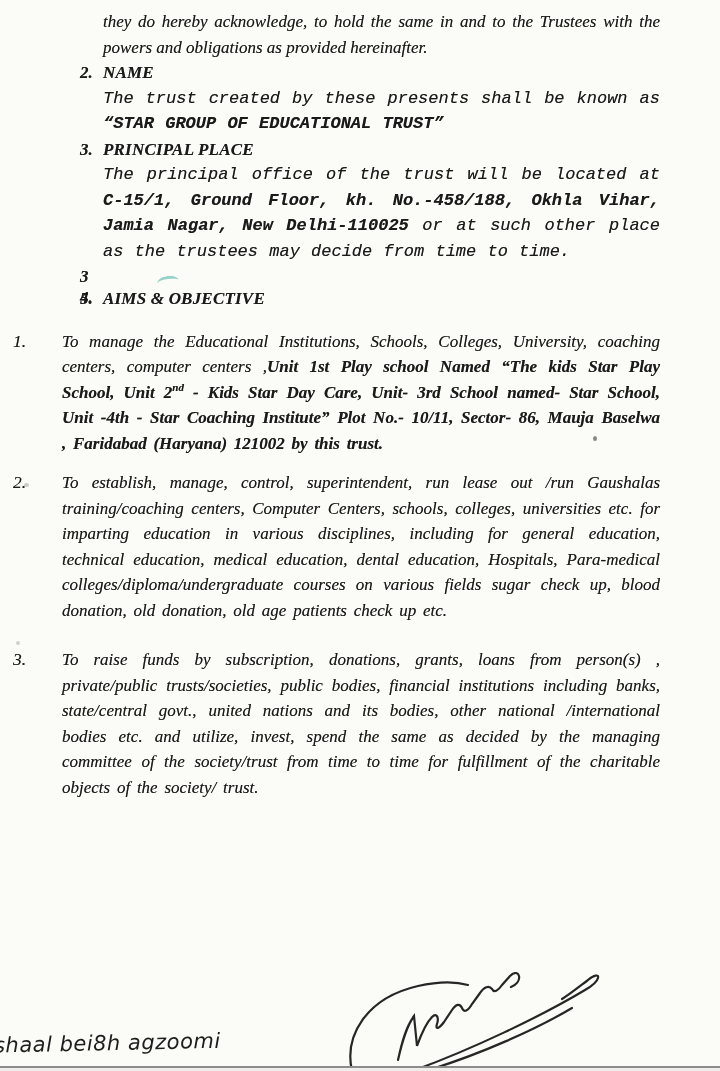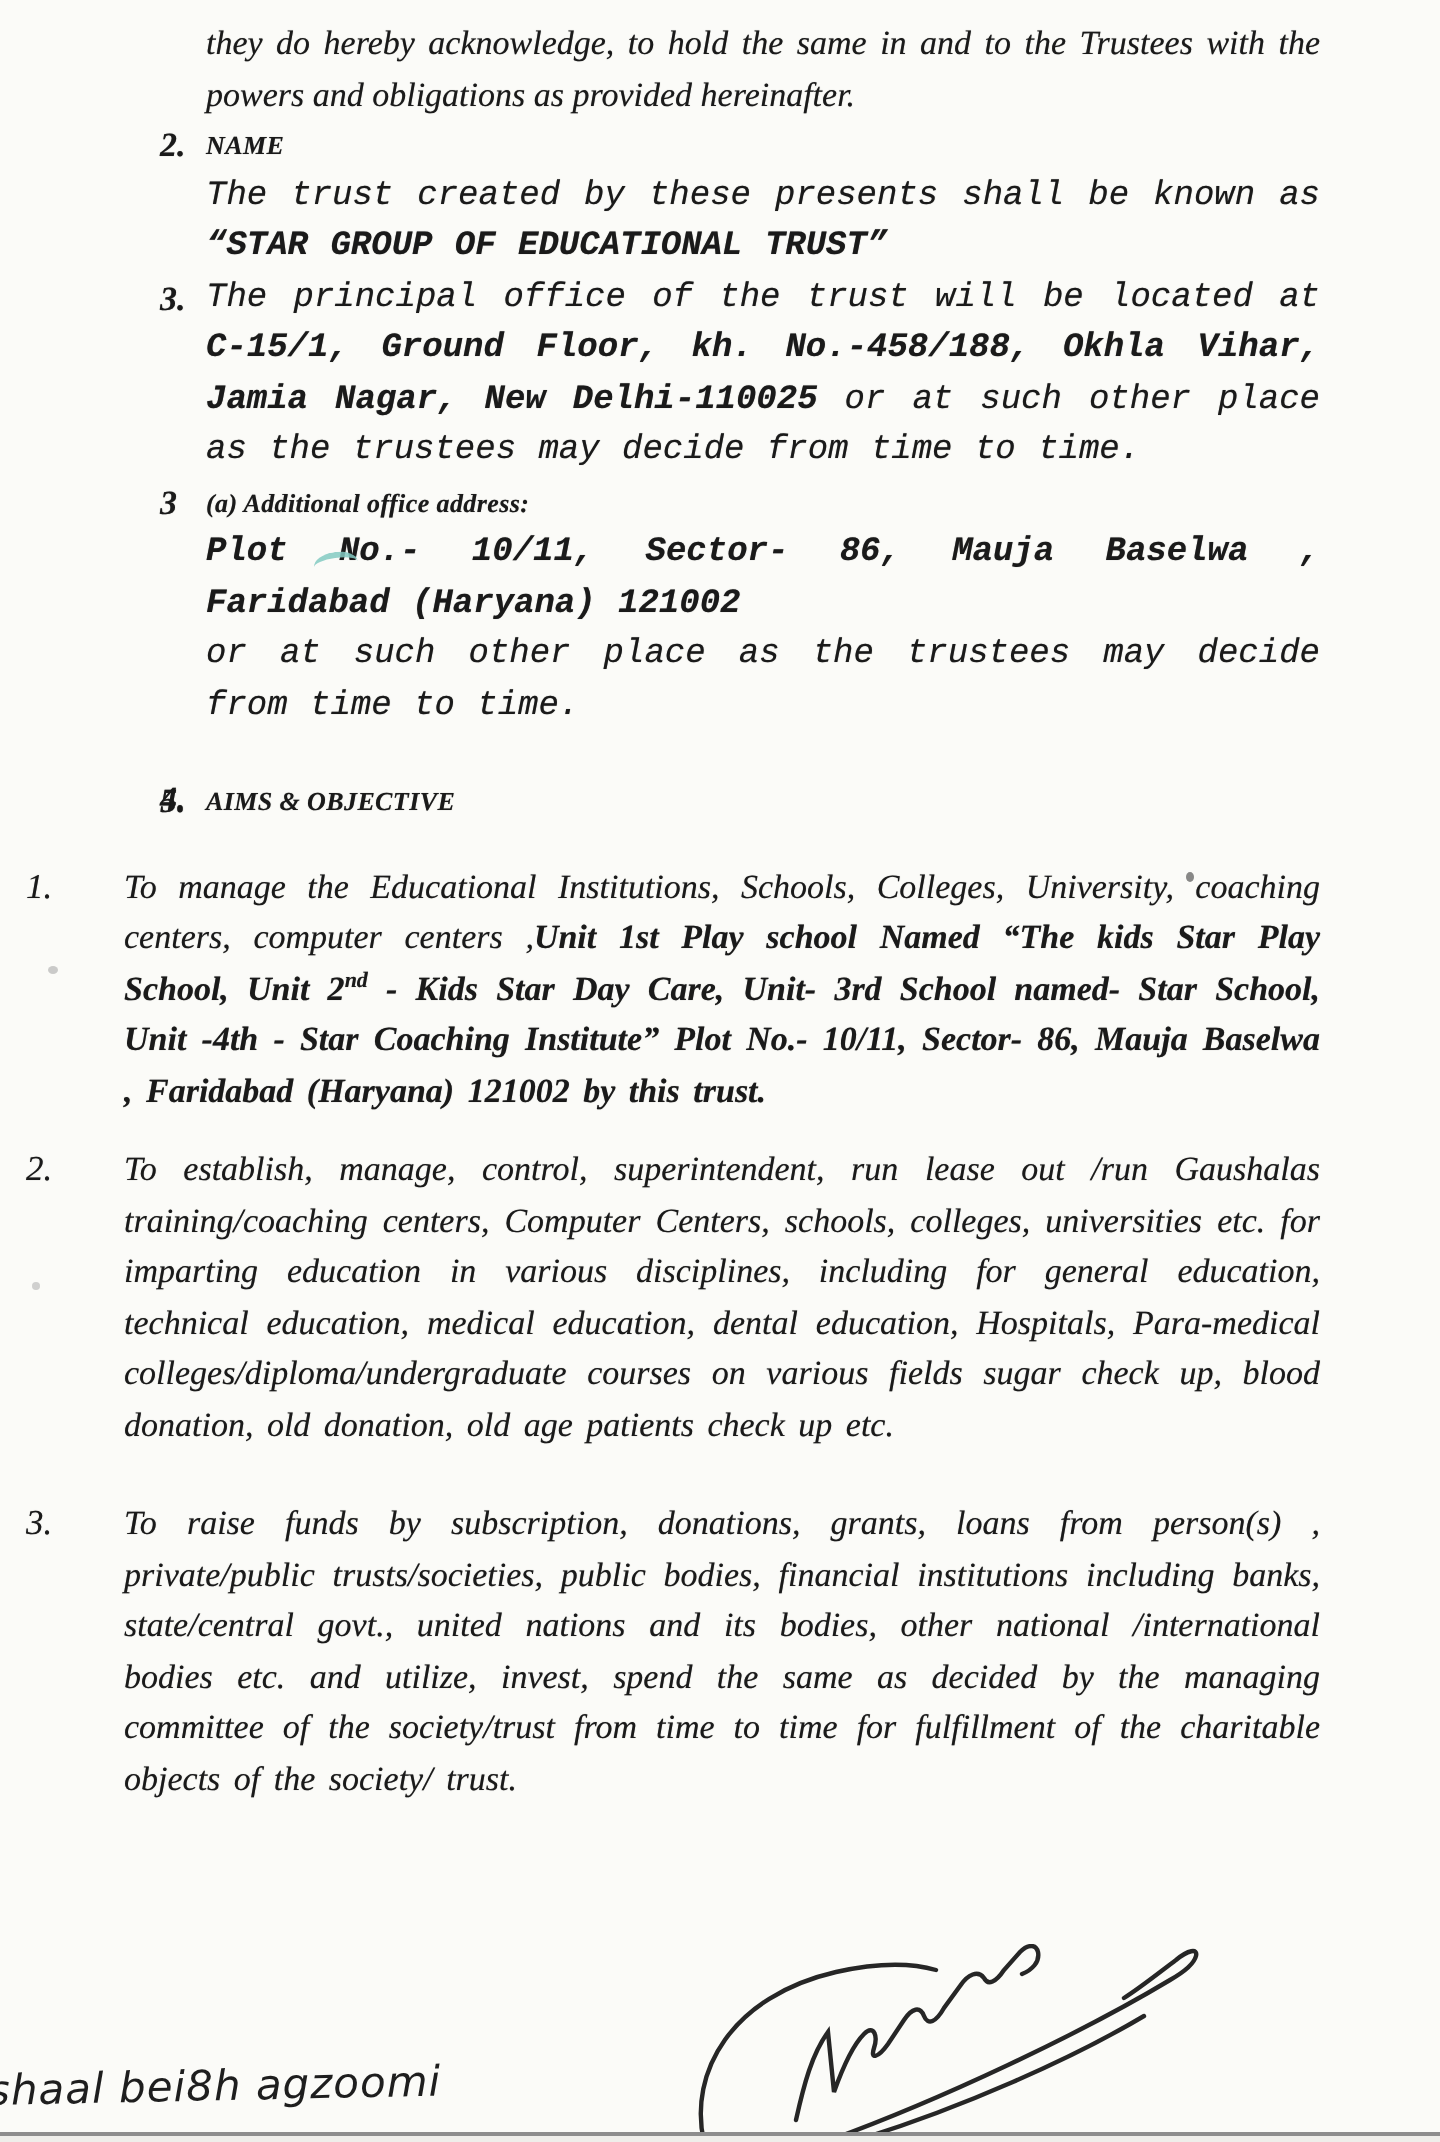--- a/index.html
+++ b/index.html
@@ -11,21 +11,21 @@
   }
   .doc{position:absolute;top:9px;left:0;width:720px;}
   .para{margin:0;text-align:justify;font-size:17px;line-height:25.5px;
         text-shadow:0 0 .4px rgba(20,20,20,.55);}
   .b{font-weight:bold;}
   sup{font-size:11px;line-height:0;vertical-align:super;font-weight:bold;}
   .intro{margin-left:103px;width:557px;}
   .item{position:relative;padding-left:103px;width:557px;}
   .num{position:absolute;left:80px;top:0;font-weight:bold;font-size:17px;
        line-height:25.5px;text-shadow:0 0 .4px rgba(20,20,20,.55);}
-  .heading{font-weight:bold;font-size:13px;line-height:25.5px;letter-spacing:.2px;
+  .heading{font-weight:bold;font-size:17px;line-height:25.5px;letter-spacing:.2px;
        text-shadow:0 0 .4px rgba(20,20,20,.55);}
   .body-para{word-spacing:1px;font-family:Liberation Mono, monospace;}
   #items .item:nth-child(4){margin-top:21px;}
   #items .item:nth-child(5){margin-top:22px;}
   #objectives{margin-top:17px;}
   .objective{position:relative;padding-left:62px;width:598px;}
   .obj-num{position:absolute;left:13px;top:0;font-size:17.5px;line-height:25.5px;
        text-shadow:0 0 .4px rgba(20,20,20,.55);}
   .obj-para{word-spacing:2.5px;font-family:Liberation Serif, serif;}
   .objective:nth-child(2){margin-top:14px;}
@@ -64,31 +64,27 @@
     <span class="num">2.</span>
     <div class="content">
       <div class="heading">NAME</div>
     <p class="para body-para"><span>The trust created by these presents shall be known as </span><span class="b">“STAR GROUP OF EDUCATIONAL TRUST”</span></p>
           </div>
   </div>
 
   <div class="item">
     <span class="num">3.</span>
     <div class="content">
+      <div class="heading">PRINCIPAL PLACE</div>
     <p class="para body-para"><span>The principal office of the trust will be located at </span><span class="b">C-15/1, Ground Floor, kh. No.-458/188, Okhla Vihar, Jamia Nagar, New Delhi-110025</span><span> or at such other place as the trustees may decide from time to time.</span></p>
           </div>
   </div>
 
   <div class="item">
     <span class="num">3</span>
-    <div class="content">
-      <div class="heading">(a) Additional office address:</div>
-    <p class="para body-para"><span class="b">Plot No.- 10/11, Sector- 86, Mauja Baselwa , Faridabad (Haryana) 121002</span></p>
-            <p class="para body-para"><span>or at such other place as the trustees may decide from time to time.</span></p>
-          </div>
   </div>
 
   <div class="item">
     <span class="num">4.</span>
   </div>
 
   <div class="item">
     <span class="num">5.</span>
     <div class="content">
       <div class="heading">AIMS &amp; OBJECTIVE</div>

